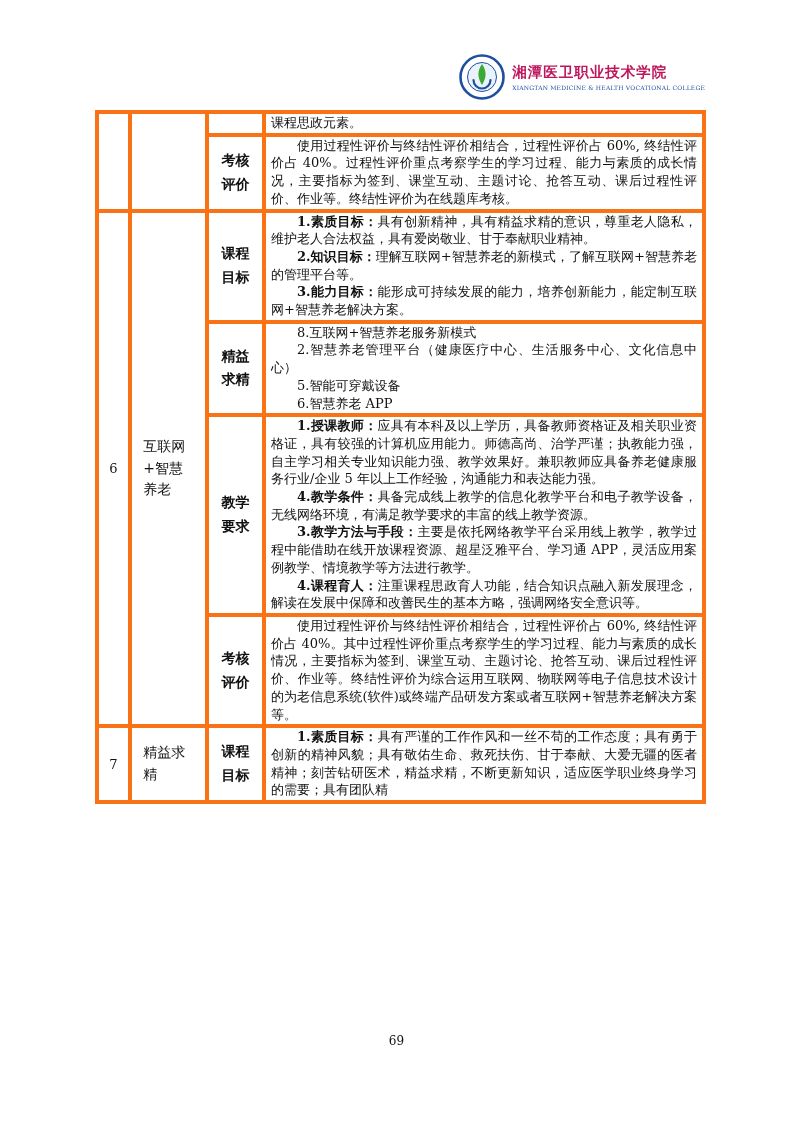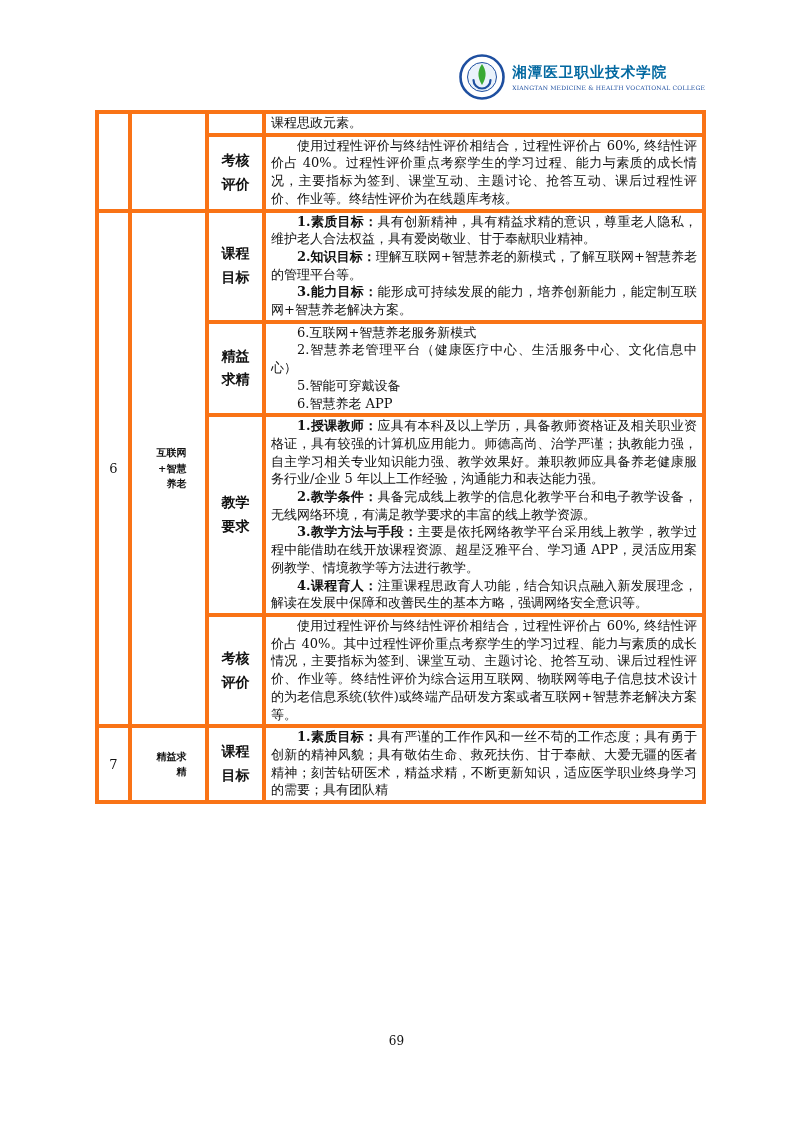--- a/index.html
+++ b/index.html
@@ -4,31 +4,31 @@
 <style>
   html, body { margin:0; padding:0; background:#ffffff; }
   .page {
     position:relative; width:793px; height:1122px; background:#ffffff;
     font-family:"DejaVu Serif","Liberation Serif",serif; color:#111; overflow:hidden;
   }
   
   .logo { position:absolute; top:54px; right:88px; display:flex; align-items:center; gap:7px; }
   .emblem svg { display:block; }
   .logo-text { display:flex; flex-direction:column; }
-  .logo-cn { color:#0369a1; font-weight:700; font-size:14.5px; letter-spacing:1px; white-space:nowrap; }
+  .logo-cn { color:#be185d; font-weight:700; font-size:14.5px; letter-spacing:1px; white-space:nowrap; }
   .logo-en { color:#1e4fa0; font-size:6px; letter-spacing:0.2px; white-space:nowrap; margin-top:2px; }
   
   .course-table {
     position:absolute; left:95px; top:110px; width:607px;
     border-collapse:collapse; table-layout:fixed;
   }
   .course-table td { border:4px solid #f97316; }
   .num-cell { text-align:center; vertical-align:middle; font-size:13px; }
   .course-cell { text-align:center; vertical-align:middle; padding:2px 0; }
-  .course-wrap { display:inline-block; width:3.6em; font-weight:700; font-size:10px; line-height:1.55; text-align:right; }
+  .course-wrap { display:inline-block; width:3.6em; font-weight:400; font-size:14px; line-height:1.55; text-align:left; }
   .label-cell { text-align:center; vertical-align:middle; padding:4px 0; }
   .label-wrap { display:inline-block; width:2em; font-weight:700; font-size:14px; line-height:1.7; text-align:center; }
   .content-cell {
     vertical-align:top; padding:0 5px 1px 5px;
     font-size:13px; line-height:17.7px; text-align:justify;
   }
   .content-cell p { margin:0; text-indent:2em; }
   .content-cell p.no-indent { text-indent:0; }
   .lead { font-weight:700; }
   
@@ -93,33 +93,33 @@
           <p><span class="lead">1.素质目标：</span><span>具有创新精神，具有精益求精的意识，尊重老人隐私，维护老人合法权益，具有爱岗敬业、甘于奉献职业精神。</span></p>
           <p><span class="lead">2.知识目标：</span><span>理解互联网+智慧养老的新模式，了解互联网+智慧养老的管理平台等。</span></p>
           <p><span class="lead">3.能力目标：</span><span>能形成可持续发展的能力，培养创新能力，能定制互联网+智慧养老解决方案。</span></p>
         </td>
       </tr>
       <tr>
         <td class="label-cell">
           <span class="label-wrap">精益求精</span>
         </td>
         <td class="content-cell">
-          <p><span>6.互联网+智慧养老服务新模式</span></p>
+          <p><span>8.互联网+智慧养老服务新模式</span></p>
           <p><span>2.智慧养老管理平台（健康医疗中心、生活服务中心、文化信息中心）</span></p>
           <p><span>5.智能可穿戴设备</span></p>
           <p><span>6.智慧养老 APP</span></p>
         </td>
       </tr>
       <tr>
         <td class="label-cell">
           <span class="label-wrap">教学要求</span>
         </td>
         <td class="content-cell">
           <p><span class="lead">1.授课教师：</span><span>应具有本科及以上学历，具备教师资格证及相关职业资格证，具有较强的计算机应用能力。师德高尚、治学严谨；执教能力强，自主学习相关专业知识能力强、教学效果好。兼职教师应具备养老健康服务行业/企业 5 年以上工作经验，沟通能力和表达能力强。</span></p>
-          <p><span class="lead">2.教学条件：</span><span>具备完成线上教学的信息化教学平台和电子教学设备，无线网络环境，有满足教学要求的丰富的线上教学资源。</span></p>
+          <p><span class="lead">4.教学条件：</span><span>具备完成线上教学的信息化教学平台和电子教学设备，无线网络环境，有满足教学要求的丰富的线上教学资源。</span></p>
           <p><span class="lead">3.教学方法与手段：</span><span>主要是依托网络教学平台采用线上教学，教学过程中能借助在线开放课程资源、超星泛雅平台、学习通 APP，灵活应用案例教学、情境教学等方法进行教学。</span></p>
           <p><span class="lead">4.课程育人：</span><span>注重课程思政育人功能，结合知识点融入新发展理念，解读在发展中保障和改善民生的基本方略，强调网络安全意识等。</span></p>
         </td>
       </tr>
       <tr>
         <td class="label-cell">
           <span class="label-wrap">考核评价</span>
         </td>
         <td class="content-cell">
           <p><span>使用过程性评价与终结性评价相结合，过程性评价占 60%, 终结性评价占 40%。其中过程性评价重点考察学生的学习过程、能力与素质的成长情况，主要指标为签到、课堂互动、主题讨论、抢答互动、课后过程性评价、作业等。终结性评价为综合运用互联网、物联网等电子信息技术设计的为老信息系统(软件)或终端产品研发方案或者互联网+智慧养老解决方案等。</span></p>

